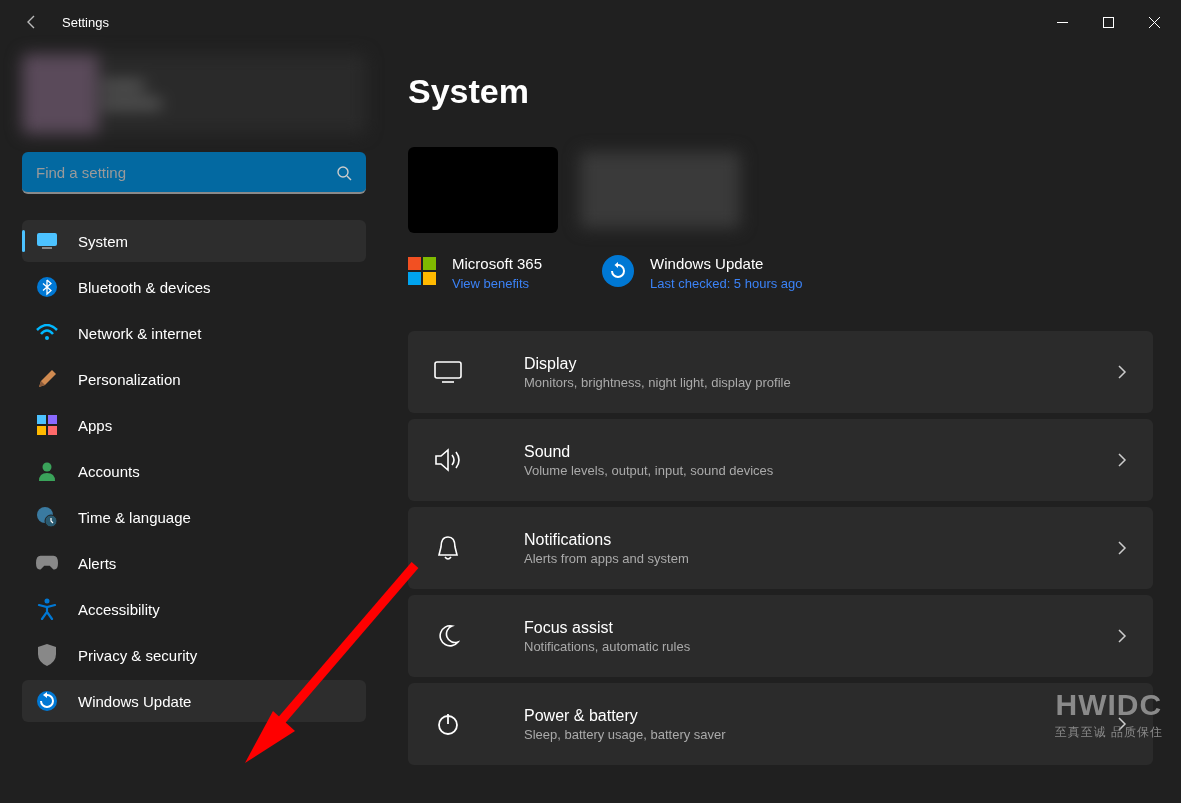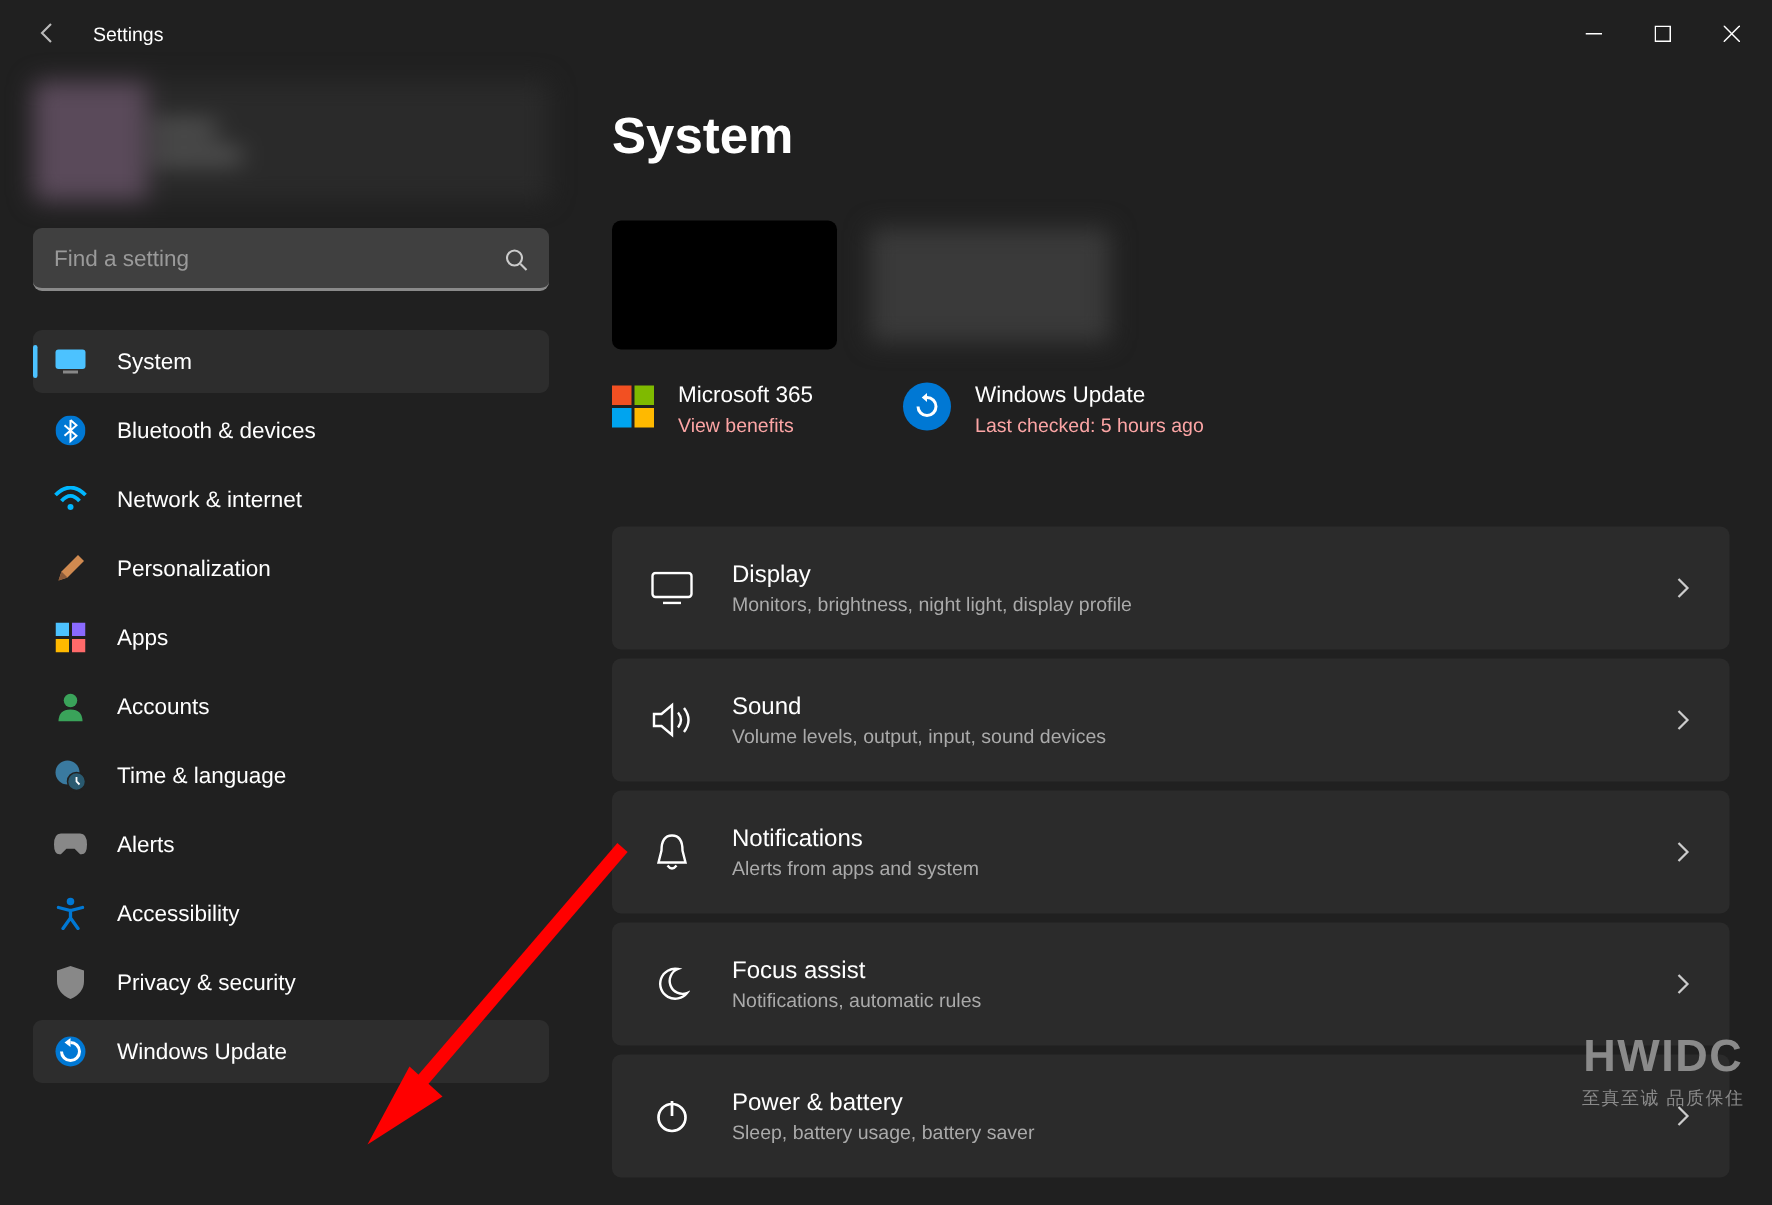--- a/index.html
+++ b/index.html
@@ -7,44 +7,44 @@
 .titlebar { height:44px; display:flex; align-items:center; padding:0 4px 0 14px; }
 .back-btn { width:36px; height:36px; display:flex; align-items:center; justify-content:center; color:#bbb; border-radius:4px; }
 .app-title { font-size:13px; margin-left:12px; color:#fff; }
 .win-ctrl { margin-left:auto; display:flex; }
 .win-ctrl > div { width:46px; height:32px; display:flex; align-items:center; justify-content:center; color:#fff; }
 .container { display:flex; height:calc(100% - 44px); }
 .sidebar { width:380px; padding:0 14px 0 22px; display:flex; flex-direction:column; }
 .profile { height:80px; border-radius:6px; margin:10px 0 18px 0; filter:blur(8px); background:linear-gradient(90deg,#5a4a5a 0 22%,#2a2a2a 22% 100%); display:flex; align-items:center; padding-left:80px; }
 .profile .ptxt { color:#888; font-size:14px; line-height:1.3; }
 .search { position:relative; margin-bottom:26px; }
-.search input { width:100%; height:42px; background:#404040; border:none; border-bottom:2px solid #8a8a8a; border-radius:6px; color:#ccc; font-size:15px; padding:0 46px 0 14px; outline:none; }
+.search input { width:100%; height:42px; background:#0369a1; border:none; border-bottom:2px solid #8a8a8a; border-radius:6px; color:#ccc; font-size:15px; padding:0 46px 0 14px; outline:none; }
 .search input::placeholder { color:#9a9a9a; }
 .search .sicon { position:absolute; right:14px; top:50%; transform:translateY(-50%); color:#ccc; }
 .nav { list-style:none; display:flex; flex-direction:column; gap:4px; }
 .nav li { display:flex; align-items:center; height:42px; border-radius:6px; padding-left:14px; position:relative; cursor:pointer; }
 .nav li.active { background:#2d2d2d; }
 .nav li.active::before { content:""; position:absolute; left:0; top:10px; bottom:10px; width:3px; background:#4cc2ff; border-radius:3px; }
 .nav li .nicon { width:22px; height:22px; margin-right:20px; display:flex; align-items:center; justify-content:center; }
 .nav li .nlabel { font-size:15px; color:#fff; }
 .nav li.hover-style { background:#2d2d2d; }
 .main { flex:1; padding:28px 28px 0 28px; overflow:hidden; }
 .page-title { font-size:34px; font-weight:600; margin-bottom:36px; }
 .hero { display:flex; align-items:center; gap:22px; margin-bottom:22px; }
 .hero .thumb { width:150px; height:86px; background:#000; border-radius:6px; }
 .hero .dname { width:160px; height:76px; filter:blur(8px); background:#3a3a3a; border-radius:4px; }
-.cards-row { display:flex; gap:60px; margin-bottom:60px; }
+.cards-row { display:flex; gap:60px; margin-bottom:40px; }
 .card-sm { display:flex; align-items:flex-start; gap:16px; }
 .ms-logo { width:28px; height:28px; display:grid; grid-template-columns:1fr 1fr; grid-template-rows:1fr 1fr; gap:2px; margin-top:2px; }
 .ms-logo span:nth-child(1){background:#f25022}.ms-logo span:nth-child(2){background:#7fba00}.ms-logo span:nth-child(3){background:#00a4ef}.ms-logo span:nth-child(4){background:#ffb900}
 .wu-ico { width:32px; height:32px; border-radius:50%; background:#0078d4; display:flex; align-items:center; justify-content:center; }
 .card-sm .ct { font-size:15px; color:#fff; }
-.card-sm .cs { font-size:13px; color:#fca5a5; margin-top:4px; }
+.card-sm .cs { font-size:13px; color:#3b82f6; margin-top:4px; }
 .setlist { display:flex; flex-direction:column; gap:6px; }
-.setrow { background:#2b2b2b; border-radius:6px; height:82px; display:flex; align-items:center; padding:0 26px; cursor:pointer; }
+.setrow { background:#2b2b2b; border-radius:6px; height:82px; display:flex; align-items:center; padding:0 26px; cursor:pointer;gap:36px; }
 .setrow .ricon { width:28px; height:28px; display:flex; align-items:center; justify-content:center; color:#fff; margin-right:26px; }
 .setrow .rtext .rt { font-size:16px; }
 .setrow .rtext .rs { font-size:13px; color:#aaa; margin-top:2px; }
 .setrow .chev { margin-left:auto; color:#ccc; }
 .arrow-annotation { position:absolute; left:215px; top:555px; pointer-events:none; }
 .watermark { position:absolute; right:18px; bottom:62px; color:#8a8a8a; text-align:center; pointer-events:none; }
 .watermark .w1 { font-size:30px; font-weight:700; letter-spacing:1px; }
 .watermark .w2 { font-size:12px; letter-spacing:1px; margin-top:2px; }
 svg { display:block; }
 </style>

